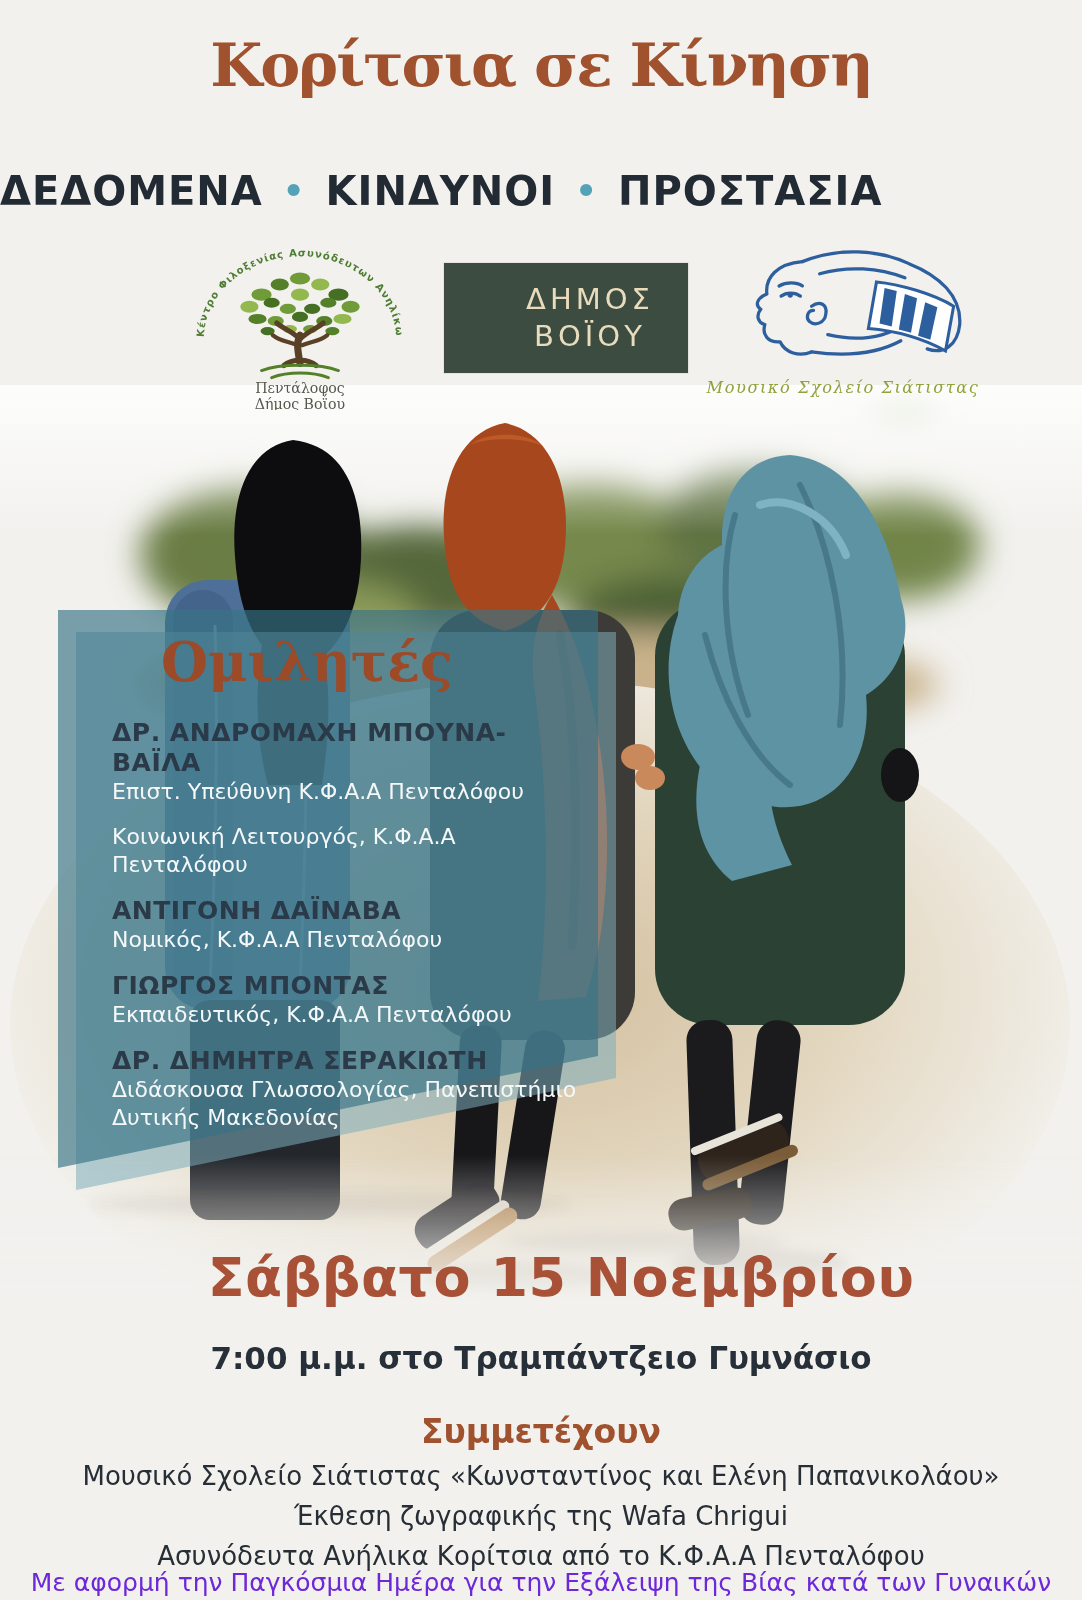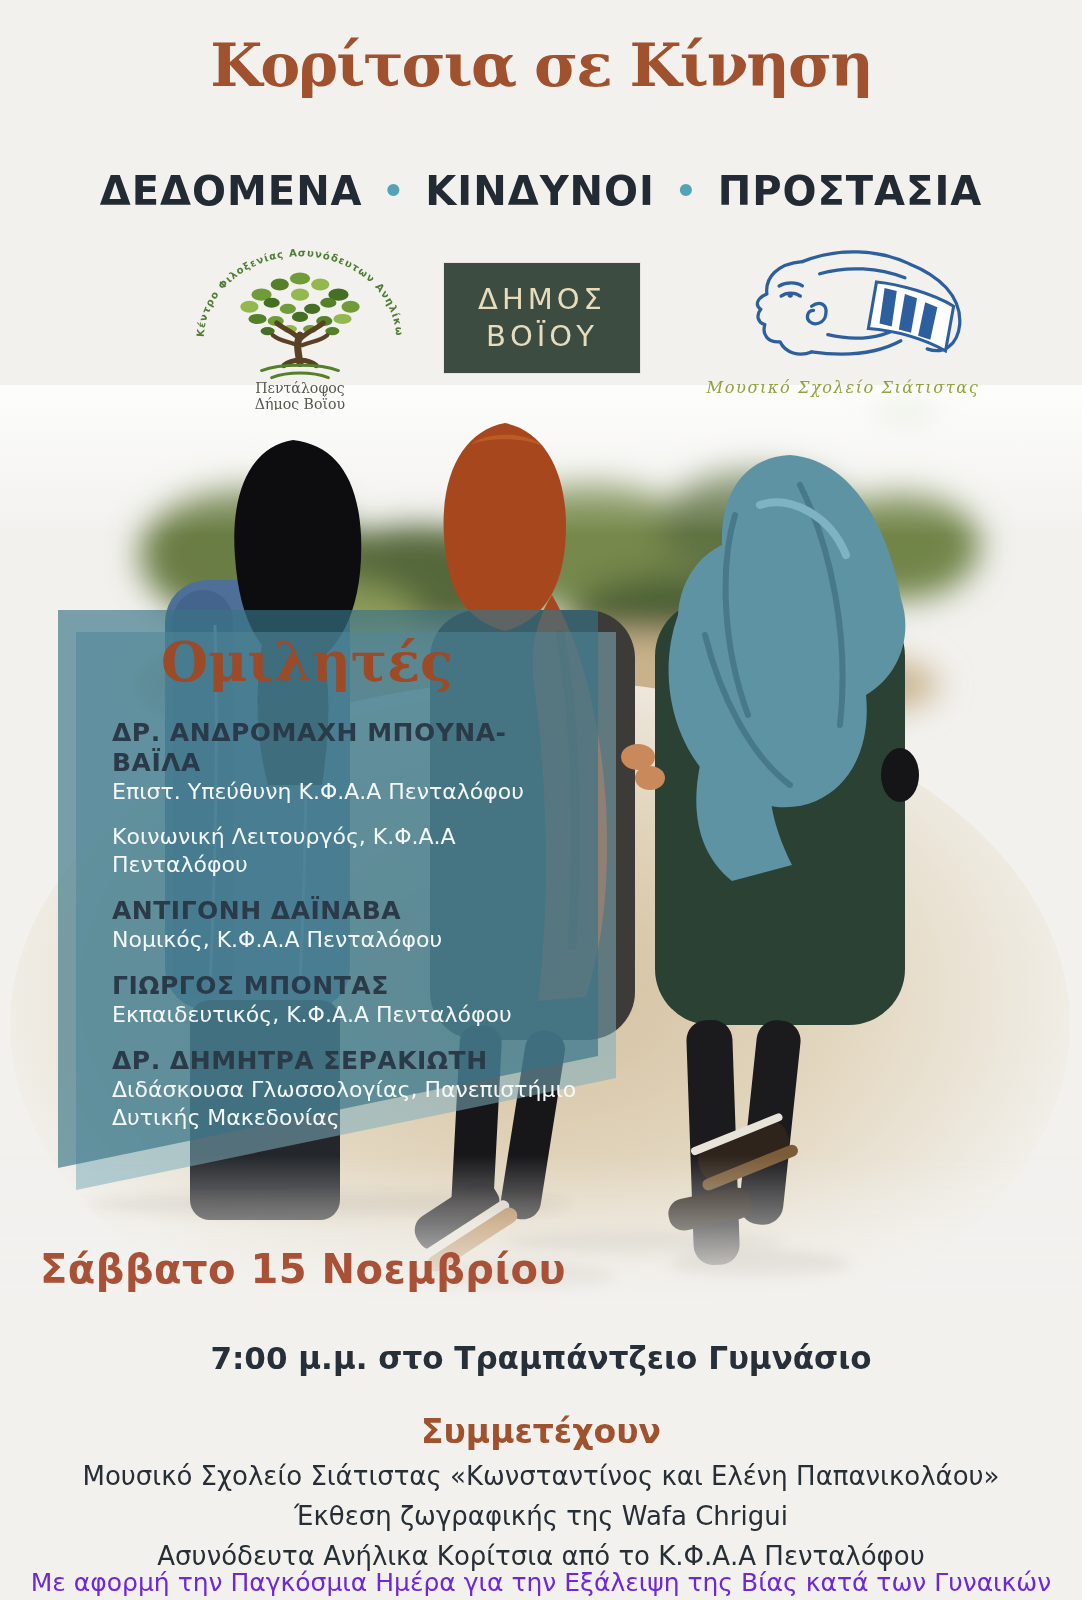--- a/index.html
+++ b/index.html
@@ -10,31 +10,32 @@
     --rust:#a0512d; --dark:#232b33; --teal:#4f9cb4;
   }
   .abs{position:absolute;}
   
   .title{
     left:0; right:0; top:34px; text-align:center;
     font-family:"DejaVu Serif", serif; font-weight:700;
     font-size:60px; line-height:1.05; color:var(--rust); letter-spacing:-2px;
   }
   .subtitle{
-    left:0; right:0; top:168px; display:flex; justify-content:center; align-items:center; gap:20px;
+    left:0; right:0; top:168px; display:flex; align-items:center; gap:20px;
     font-size:40px; font-weight:700; color:#222a33; letter-spacing:1px;
   }
   .subtitle .dot{color:#54a2b8; font-size:34px; line-height:1;}
   
   .logo-kfaa{left:178px; top:238px; width:244px; height:172px;}
   .logo-dimos{
     left:444px; top:263px; width:196px; height:110px;
     background:#3d4c41; display:flex; flex-direction:column; justify-content:center; align-items:center;
     color:#e9dcbc; font-size:29px; letter-spacing:4px; line-height:37px; font-weight:400;
     box-shadow:0 0 0 1px rgba(0,0,0,0.05);
+    padding-left:48px;
   }
   .logo-music{left:706px; top:243px; width:274px; height:158px;}
   
   .photo{left:0; top:385px; width:1082px; height:920px;}
   
   .overlay{inset:0; pointer-events:none;}
   .boxB{position:absolute; inset:0;
     background:rgba(125,173,187,0.55);
     clip-path:polygon(76px 632px, 616px 632px, 616px 1078px, 76px 1190px);}
   .boxA{position:absolute; inset:0;
@@ -44,22 +45,22 @@
   .speakers-heading{
     left:150px; top:630px; font-family:"DejaVu Serif", serif; font-weight:700;
     font-size:54px; color:#9c4a28;margin-left:11px;
   }
   .speakers{left:112px; top:718px; width:482px;}
   .speaker{margin-bottom:17px;}
   .speaker .name{font-size:25px; font-weight:700; color:#2b3a48; letter-spacing:0.5px; line-height:30px;}
   .speaker .role{font-size:22px; font-weight:400; color:#f4f8f9; line-height:28px;}
   
   .date{
-    left:0; right:0; top:1246px; text-align:left;
-    font-size:40px; font-weight:700; color:#a85136; letter-spacing:0.5px;padding-left:40px;
+    left:0; right:0; top:1246px; text-align:center;
+    font-size:54px; font-weight:700; color:#a85136; letter-spacing:0.5px;padding-left:40px;
   }
   .time{left:0; right:0; top:1340px; text-align:center; font-size:31px; font-weight:700; color:#273039;}
   .participate-heading{left:0; right:0; top:1412px; text-align:center; font-size:33px; font-weight:700; color:var(--rust);}
   .participants{left:0; right:0; top:1456px; text-align:center;}
   .participants .pline{font-size:26px; font-weight:400; color:#272e36; line-height:40px;}
   .footnote{left:0; right:0; top:1568px; text-align:center; font-size:25px; font-weight:400; color:#6d28d9;}
   .z1{z-index:1}.z2{z-index:2}.z3{z-index:3}.z4{z-index:4}
 </style>
 </head>
 <body>

